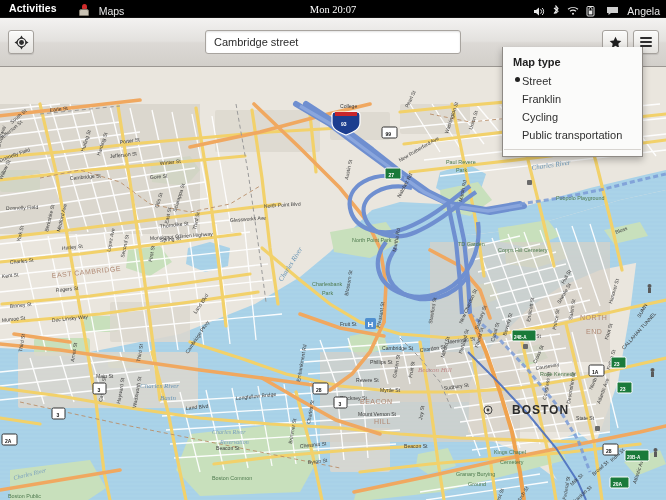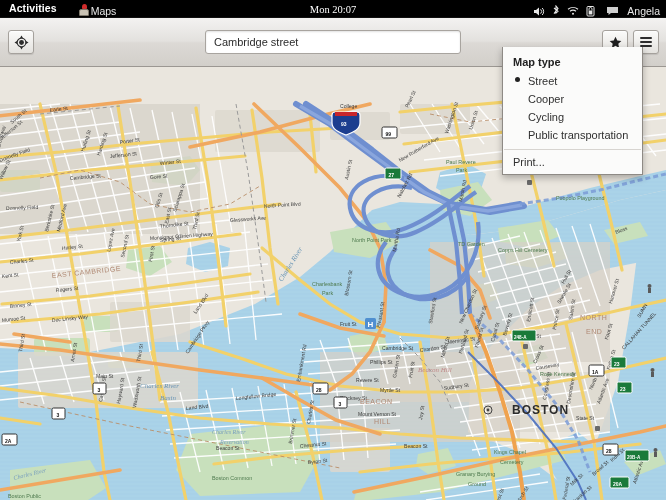--- a/index.html
+++ b/index.html
@@ -16,21 +16,21 @@
     background:#000; color:#dcdcdc;
     display:flex; align-items:flex-end;
     font-size:10.5px; z-index:60;
     border-bottom:1px solid #111;
   }
   #topbar .activities {
     padding:0 9px; font-weight:bold; color:#ffffff; letter-spacing:.1px;
     font-size:10.5px; line-height:18px; cursor:pointer;
   }
   #topbar .appbox {
-    display:flex; align-items:center; gap:0; margin-left:12px; cursor:pointer;
+    display:flex; align-items:center; gap:8px; margin-left:12px; cursor:pointer;
   }
   #topbar .appname { font-size:10.5px; color:#e8e8e8; }
   .pin-icon { width:13px; height:13px; position:relative; display:block; }
   .pin-icon .head {
     position:absolute; left:4px; top:0px; width:5px; height:6px;
     background:#d02b2b; border-radius:50% 50% 45% 45%;
   }
   .pin-icon .body {
     position:absolute; left:1.5px; top:5px; width:10px; height:7px;
     background:#c9c2b4; border-radius:2px 2px 1px 1px;
@@ -106,21 +106,21 @@
     border-top:none;
     box-shadow:0 3px 7px rgba(0,0,0,.28);
     z-index:70;
     padding:5px 0 3px 0;
     font-size:11px; color:#2a2a2a;
   }
   #menu .mtitle {
     font-weight:bold; padding:4px 10px 4px 10px; font-size:11px; color:#222;
   }
   #menu .mitem {
-    padding:3px 10px 3px 10px; display:flex; gap:6px;
+    padding:3px 10px 3px 10px; display:flex; 
     cursor:pointer; font-size:11px; color:#303030;
   }
   #menu .radio {
     width:9px; height:9px; display:inline-block; flex:0 0 9px;
   }
   #menu .radio.on::after {
     content:""; display:block; width:5px; height:5px; margin:2px;
     background:#222; border-radius:50%;
   }
   #menu .msep {
@@ -752,27 +752,24 @@
 </div>
 
 <div id="menu">
   <div class="mtitle">Map type</div>
   <div class="mitem">
     <span class="radio on"></span>
     <span>Street</span>
   </div>
   <div class="mitem">
     <span class="radio"></span>
-    <span>Cooper</span>
+    <span>Franklin</span>
   </div>
   <div class="mitem">
     <span class="radio"></span>
     <span>Cycling</span>
   </div>
   <div class="mitem">
     <span class="radio"></span>
     <span>Public transportation</span>
   </div>
   <div class="msep"></div>
-  <div class="mitem plain">
-    <span>Print...</span>
-  </div>
 </div>
 
 </body></html>

